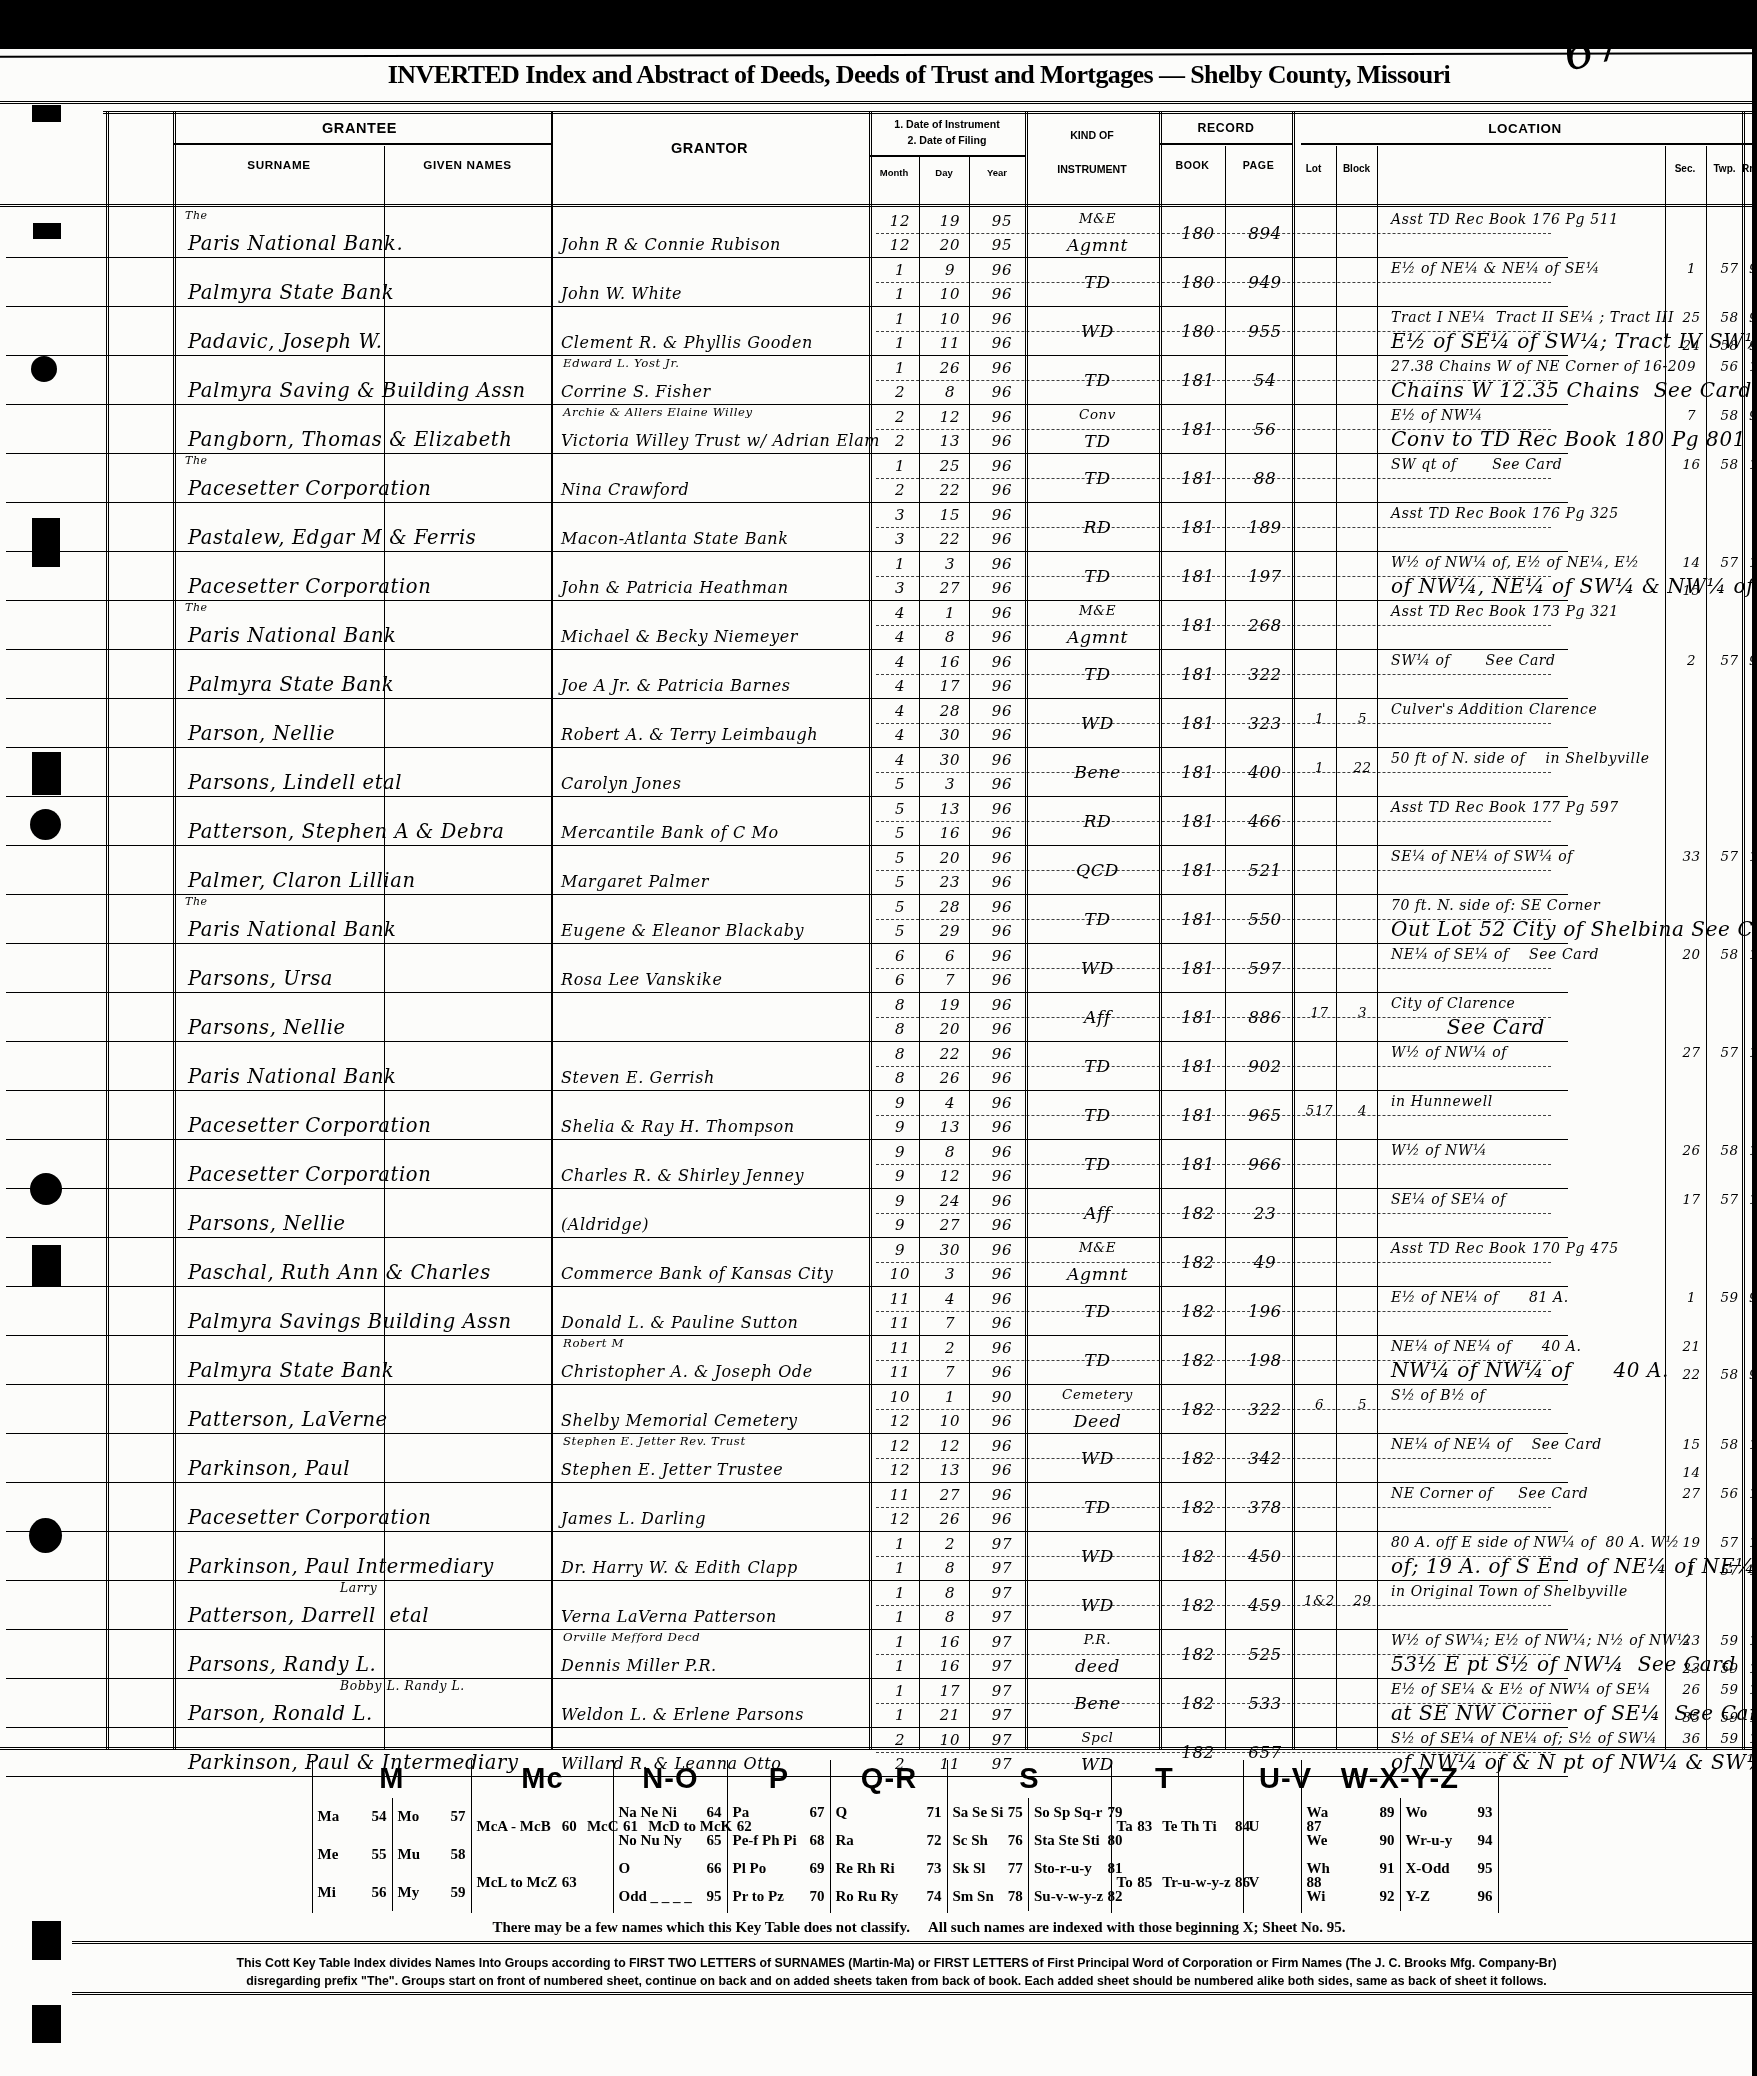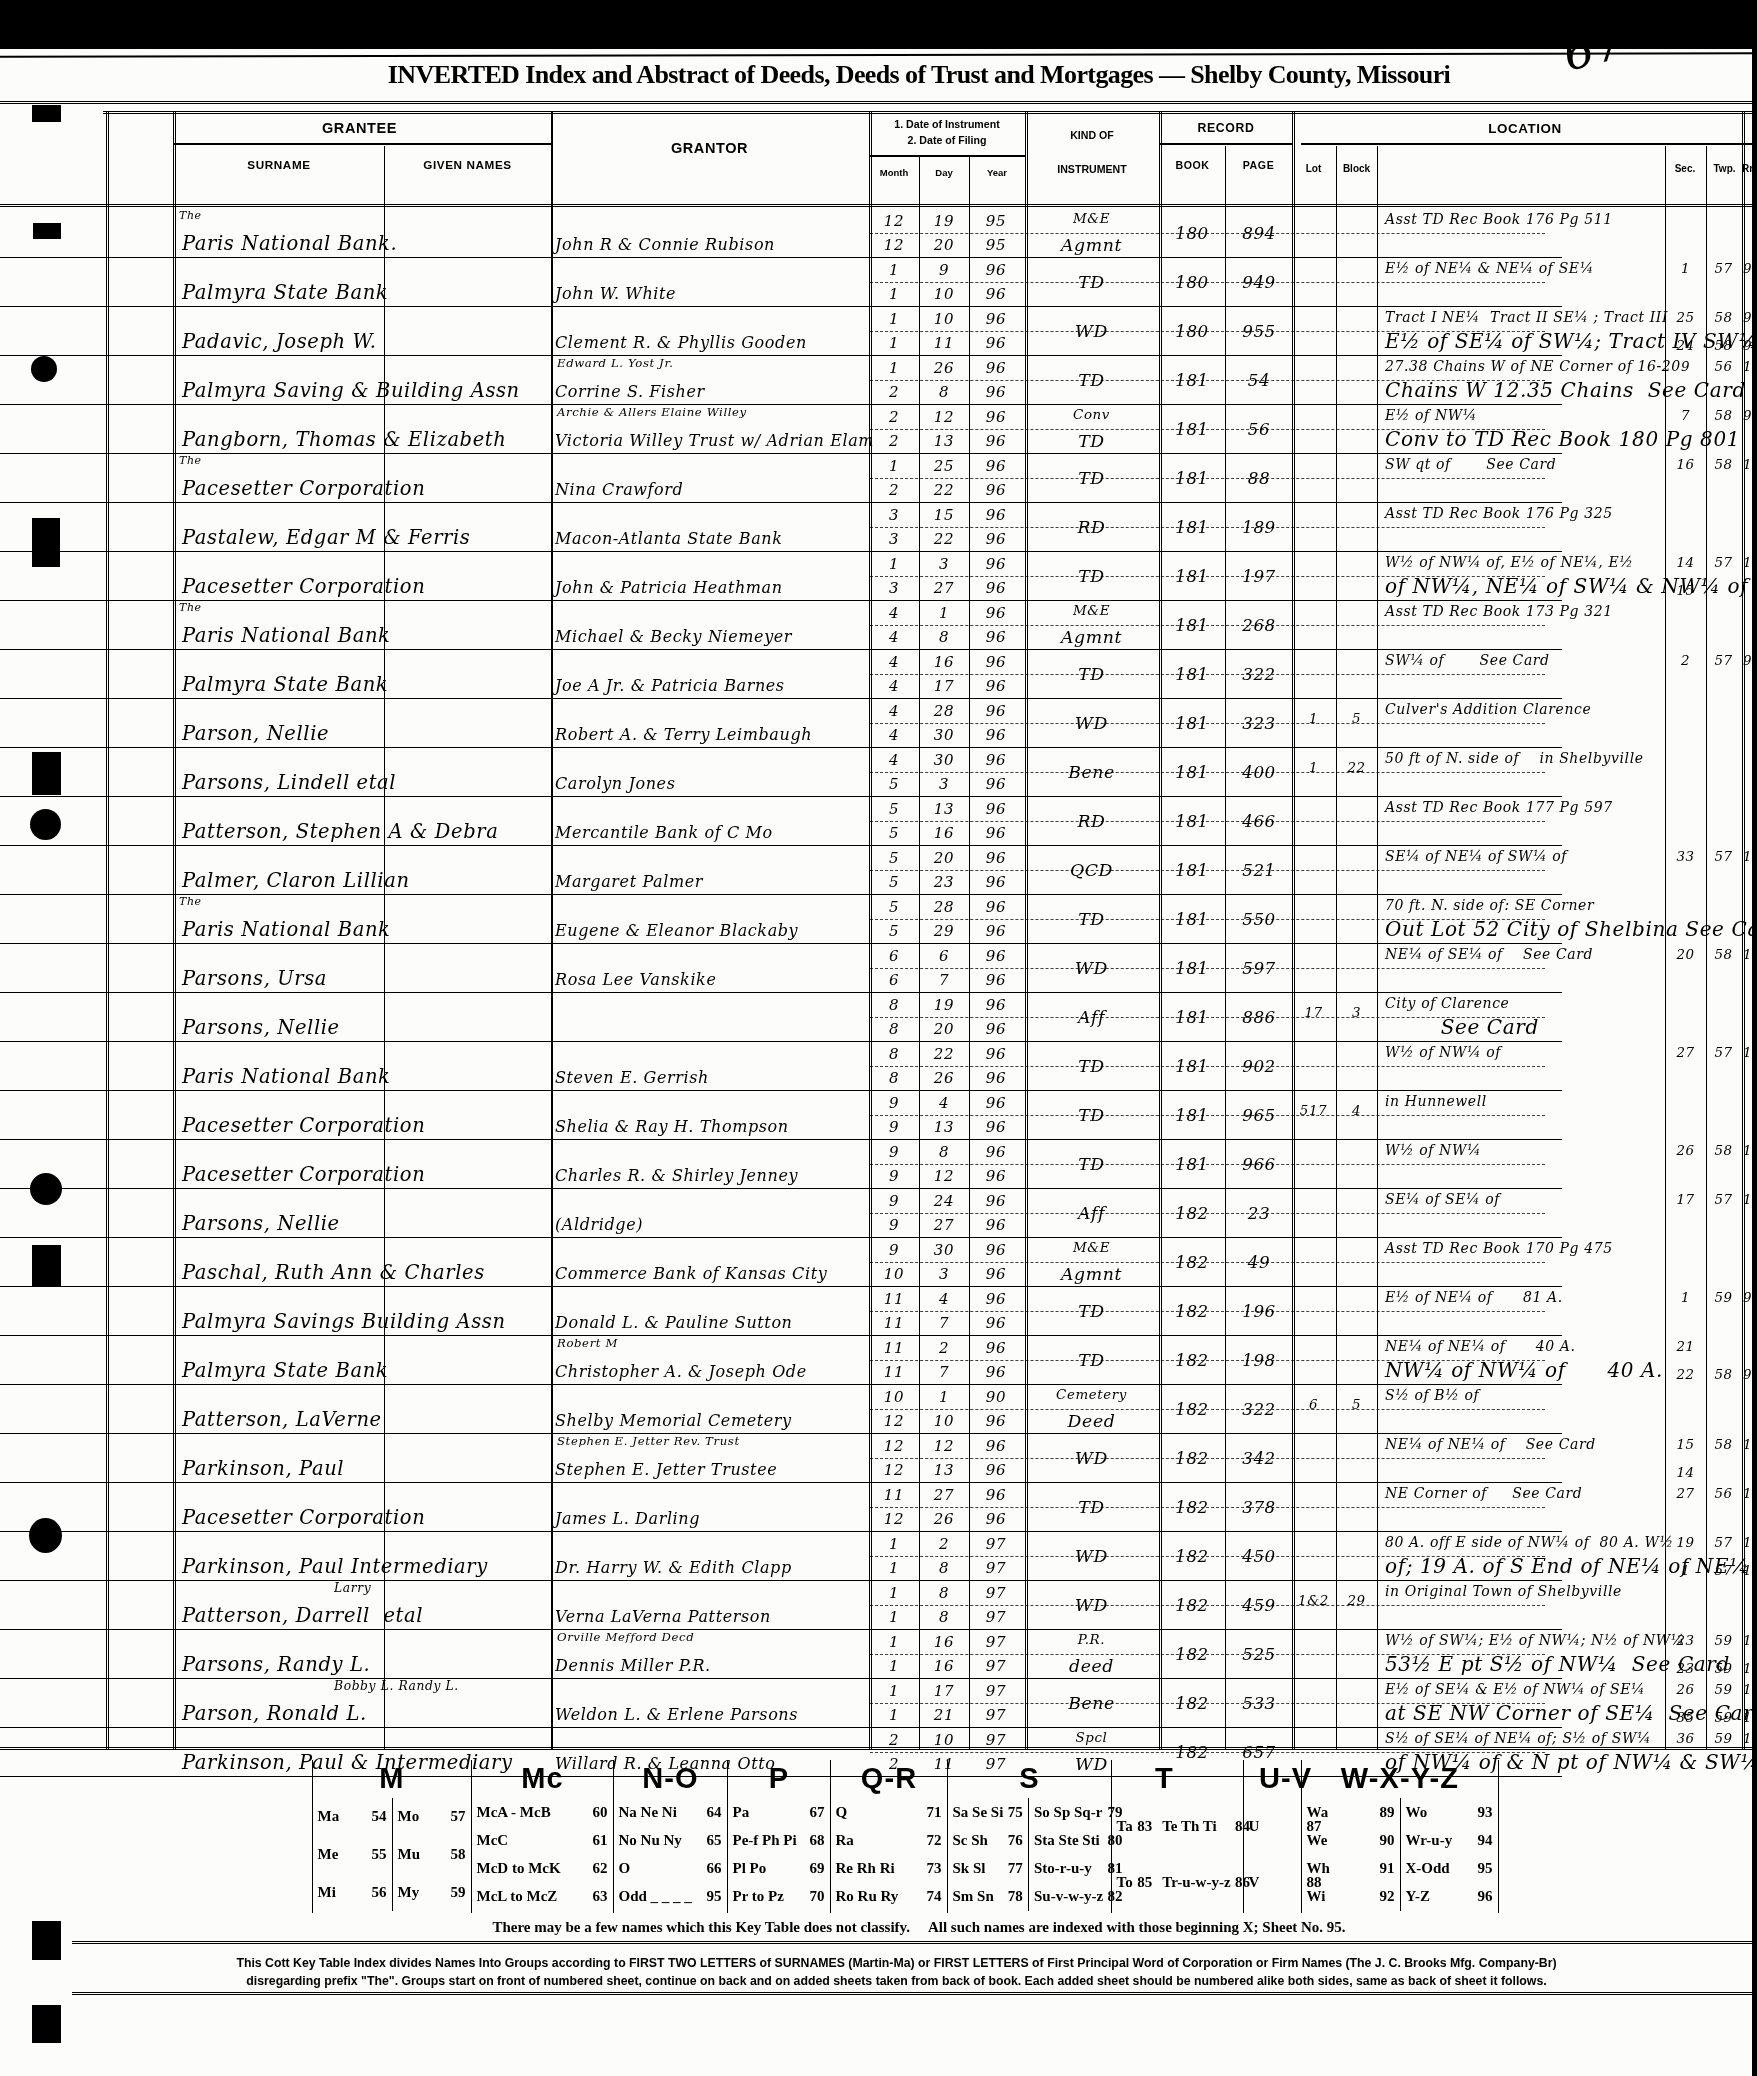--- a/index.html
+++ b/index.html
@@ -18,21 +18,21 @@
   .pagenum{position:absolute;left:1563px;top:20px;font-family:"DejaVu Serif",serif;font-style:italic;
     font-size:47px;transform:rotate(-14deg);letter-spacing:3.3px;}
   .rule{position:absolute;background:transparent;border-top:3.3px double #000;}
   .line{position:absolute;background:#000;}
   
   .hl{position:absolute;font-weight:bold;text-align:center;letter-spacing:0.6px;}
   
   .vl{position:absolute;width:1.1px;background:#000;}
   .vld{position:absolute;width:0;border-left:3.3px double #000;background:transparent;}
   
-  .rows{position:absolute;left:0;top:209px;width:1562px;}
+  .rows{position:absolute;left:6px;top:209px;width:1562px;}
   .trow{position:relative;height:48px;border-bottom:1.7px solid #000;}
   .trow .midline{position:absolute;left:870px;right:16.7px;top:50%;border-top:1.1px dashed rgba(0,0,0,.75);}
   .hw{font-family:"DejaVu Serif",serif;font-style:italic;white-space:pre;letter-spacing:0.6px;}
   .trow span{position:absolute;z-index:2;}
   .pre{left:179px;top:0;font-size:11px;}
   .g1{left:334px;top:0;font-size:12.3px;}
   .gmain{left:182px;bottom:2.2px;font-size:19.5px;}
   .gr1{left:557px;top:0;font-size:11.7px;}
   .grmain{left:555px;bottom:3.3px;font-size:16px;}
   .dt{font-size:15px;text-align:center;}
@@ -1161,21 +1161,21 @@
             <span class="n">56</span>
           </div>
           <div class="kt-cell c2">
             <span class="k">My</span>
             <span class="n">59</span>
           </div>
         </div>
       </div>
       <div class="kt-group" style="left: 471px; width: 142px;">
         <div class="kt-head">Mc</div>
-        <div class="kt-body" style="grid-template-columns: repeat(1, 1fr);">
+        <div class="kt-body" style="grid-template-columns: repeat(3, 1fr);">
           <div class="kt-cell">
             <span class="k">McA - McB</span>
             <span class="n">60</span>
           </div>
           <div class="kt-cell">
             <span class="k">McC</span>
             <span class="n">61</span>
           </div>
           <div class="kt-cell">
             <span class="k">McD to McK</span>

